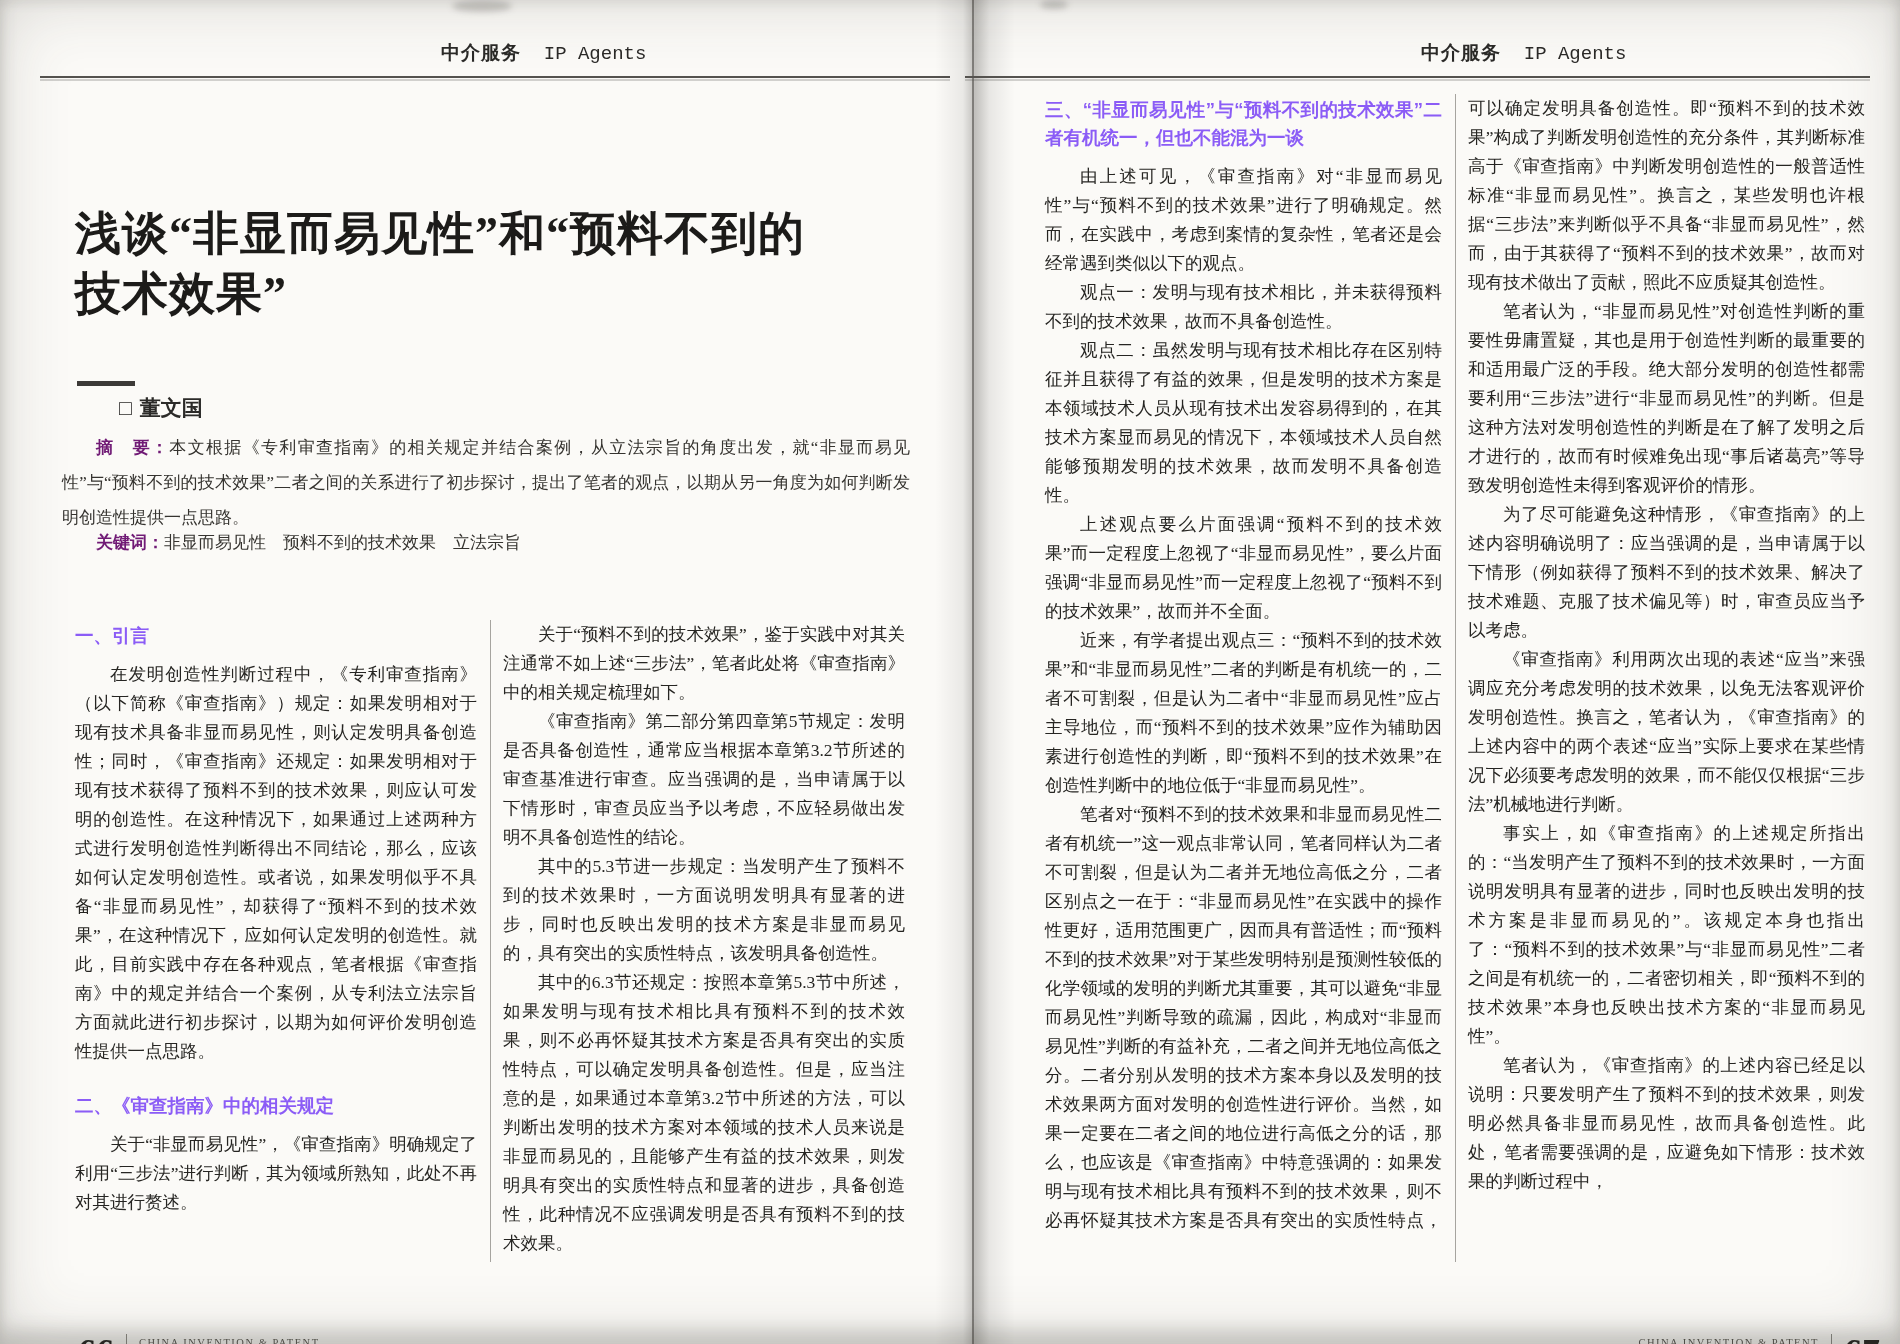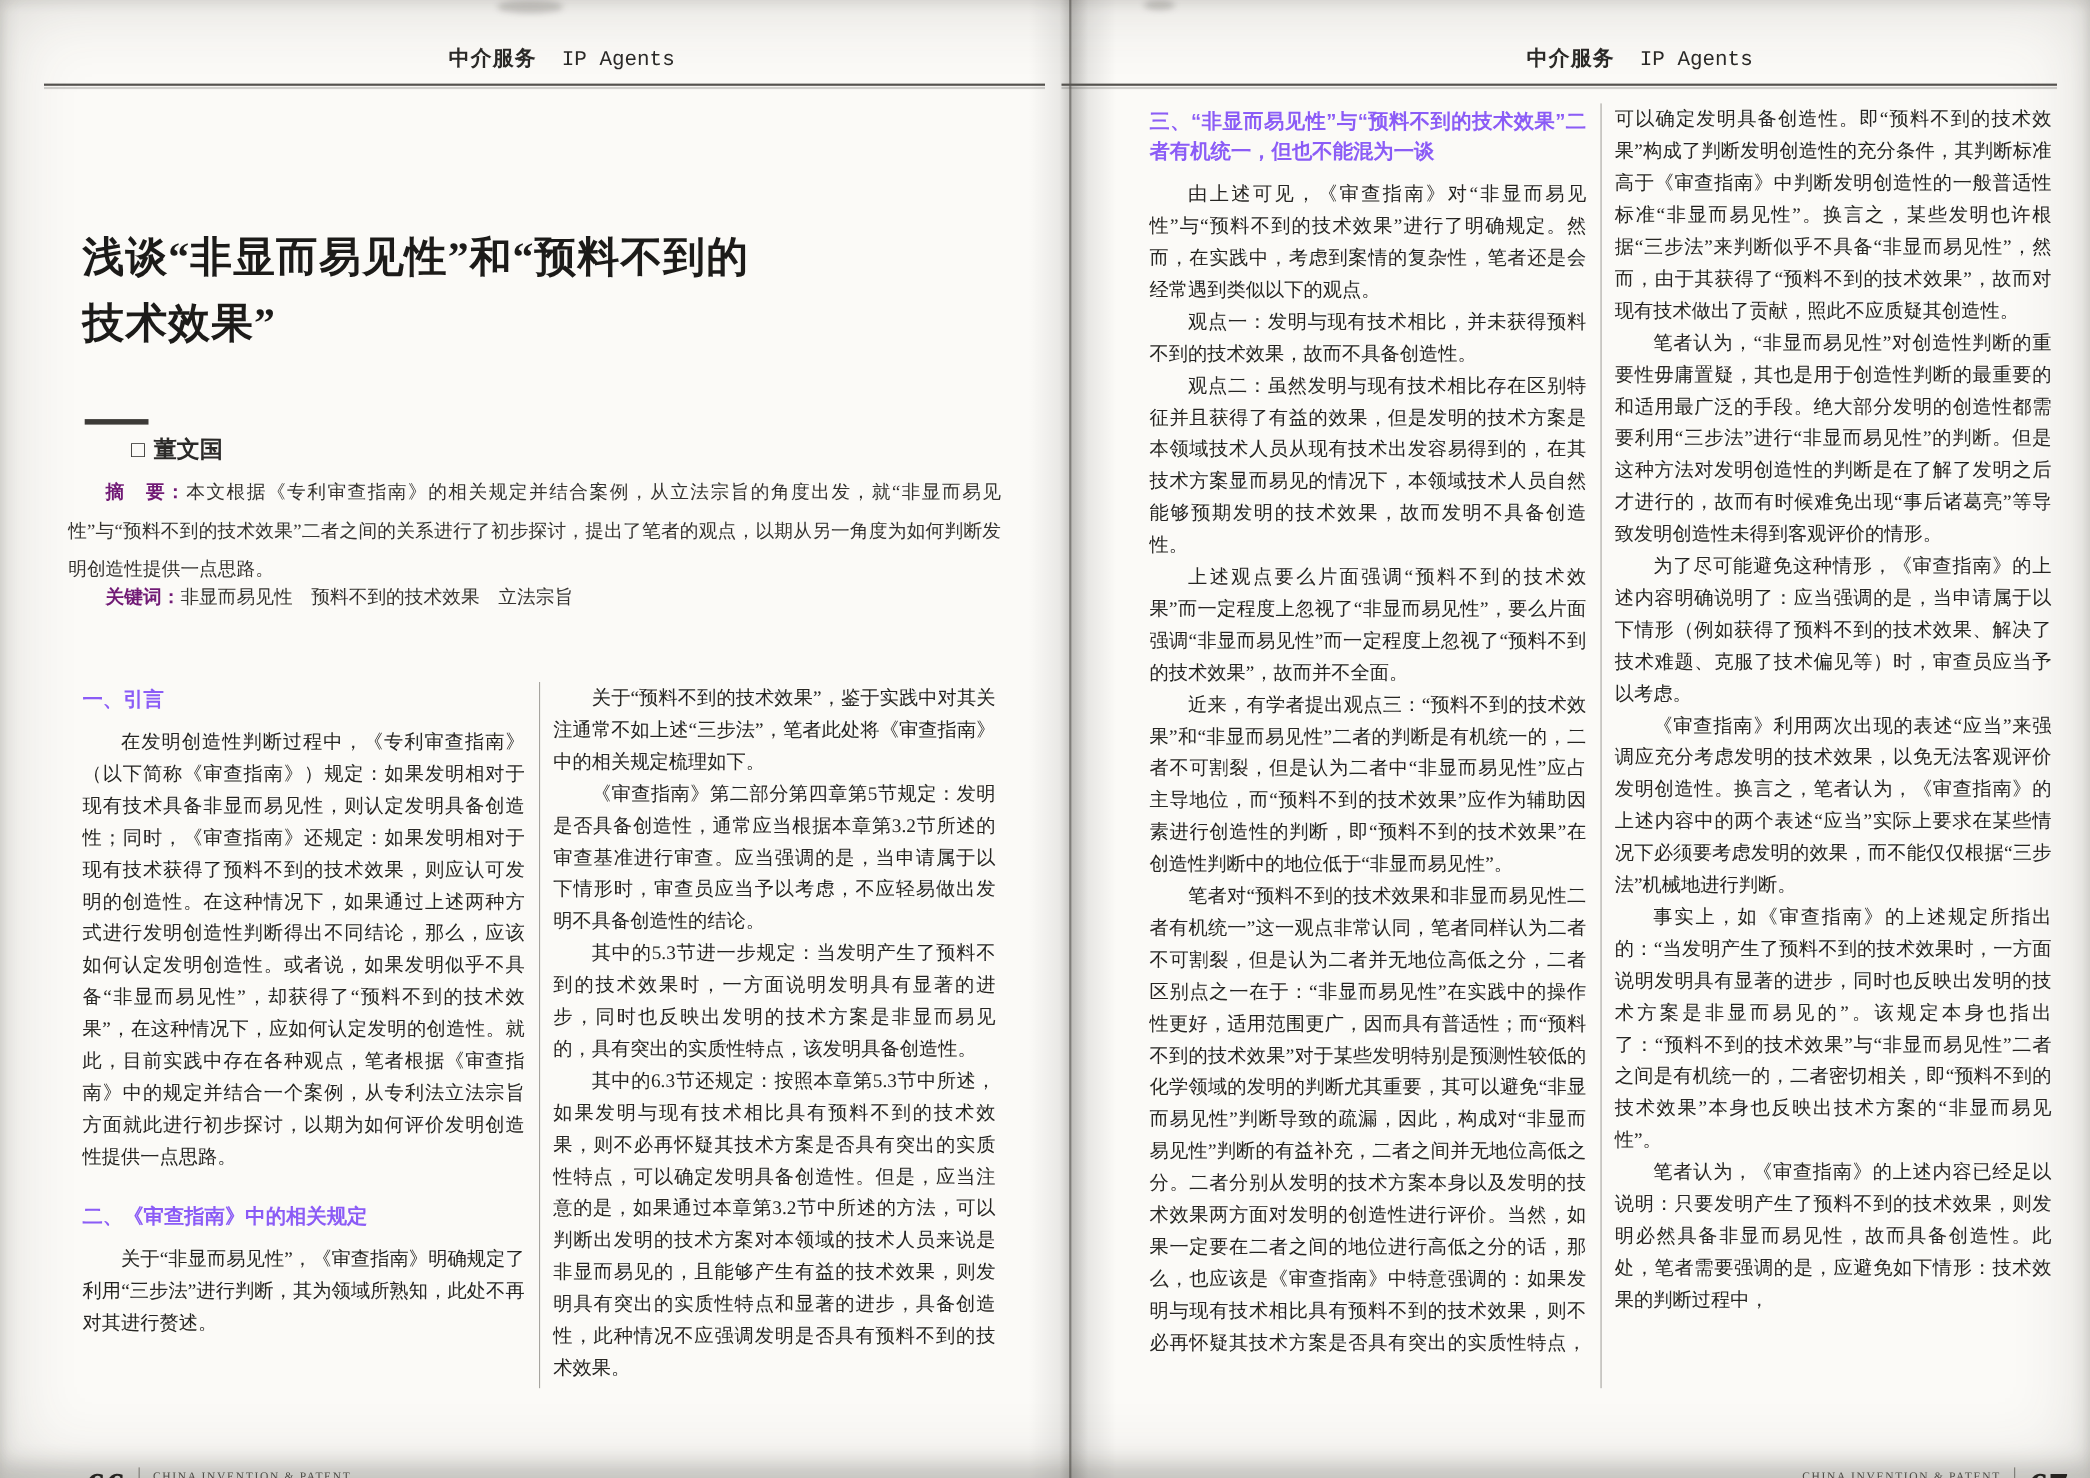--- a/index.html
+++ b/index.html
@@ -7,27 +7,27 @@
           font-family:"Liberation Serif","DejaVu Serif",serif;color:#2b2a28;}
   .edge-shade{position:absolute;inset:0;pointer-events:none;
     box-shadow:inset 0 0 70px rgba(60,58,52,.18), inset 0 -14px 18px rgba(60,58,52,.20), inset 0 6px 8px rgba(60,58,52,.08);}
   .fold{position:absolute;left:935px;top:0;width:80px;height:1344px;pointer-events:none;
     background:linear-gradient(90deg,rgba(0,0,0,0) 0%,rgba(0,0,0,.07) 35%,rgba(40,38,34,.28) 50%,rgba(0,0,0,.08) 68%,rgba(0,0,0,0) 100%);}
   .fold-line{position:absolute;left:972px;top:0;width:2px;height:1344px;background:rgba(40,38,34,.45);}
   .smudge{position:absolute;background:rgba(70,68,64,.25);filter:blur(3px);border-radius:50%;}
 
   
   .page-header{position:absolute;top:40px;font-size:19px;white-space:nowrap;}
-  .hdr-cn{font-family:"Liberation Sans","DejaVu Sans",sans-serif;font-weight:bold;letter-spacing:1px;}
+  .hdr-cn{font-family:"Liberation Sans","DejaVu Sans",sans-serif;font-weight:bold;letter-spacing:1px;margin-left:33px;}
   .hdr-en{margin-left:18px;font-family:Liberation Mono, monospace;}
   .header-rule{position:absolute;top:76px;height:2px;background:#55534f;box-shadow:0 3px 0 rgba(85,83,79,.25);}
 
   
   .title{position:absolute;left:75px;top:204px;width:850px;margin:0;
-         font-size:38px;line-height:60px;font-weight:bold;color:#1c1b19;letter-spacing:1px;}
+         font-size:46px;line-height:60px;font-weight:bold;color:#1c1b19;letter-spacing:1px;}
   .author-rule{position:absolute;left:77px;top:381px;width:58px;height:5px;background:#3c3a37;}
   .author{position:absolute;left:75px;top:394px;font-size:21px;font-weight:bold;
           font-family:"Liberation Sans","DejaVu Sans",sans-serif;margin-left:44px;}
   .author .box{font-weight:normal;margin-right:8px;}
   .abstract{position:absolute;left:62px;top:430px;width:848px;margin:0;
             font-size:17px;line-height:35px;text-align:justify;text-indent:2em;color:#35332f;}
   .abstract b,.kw b{color:#701a75;}
   .kw{position:absolute;left:62px;top:528px;width:848px;margin:0;
       font-size:17px;line-height:30px;text-indent:2em;color:#35332f;}
 

